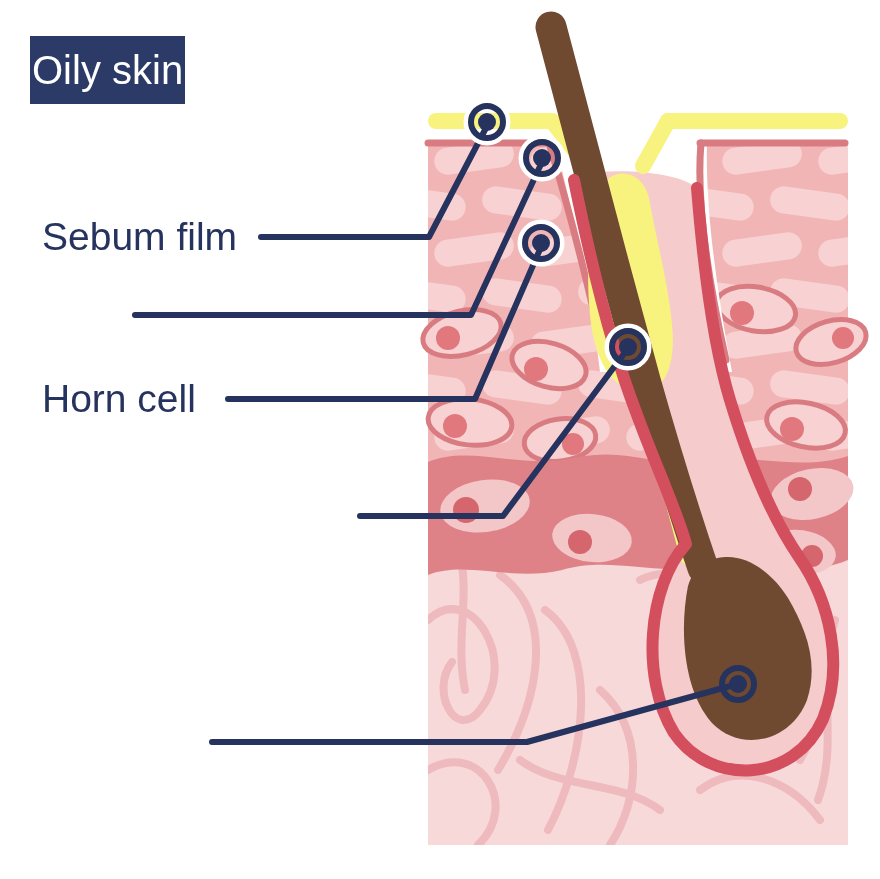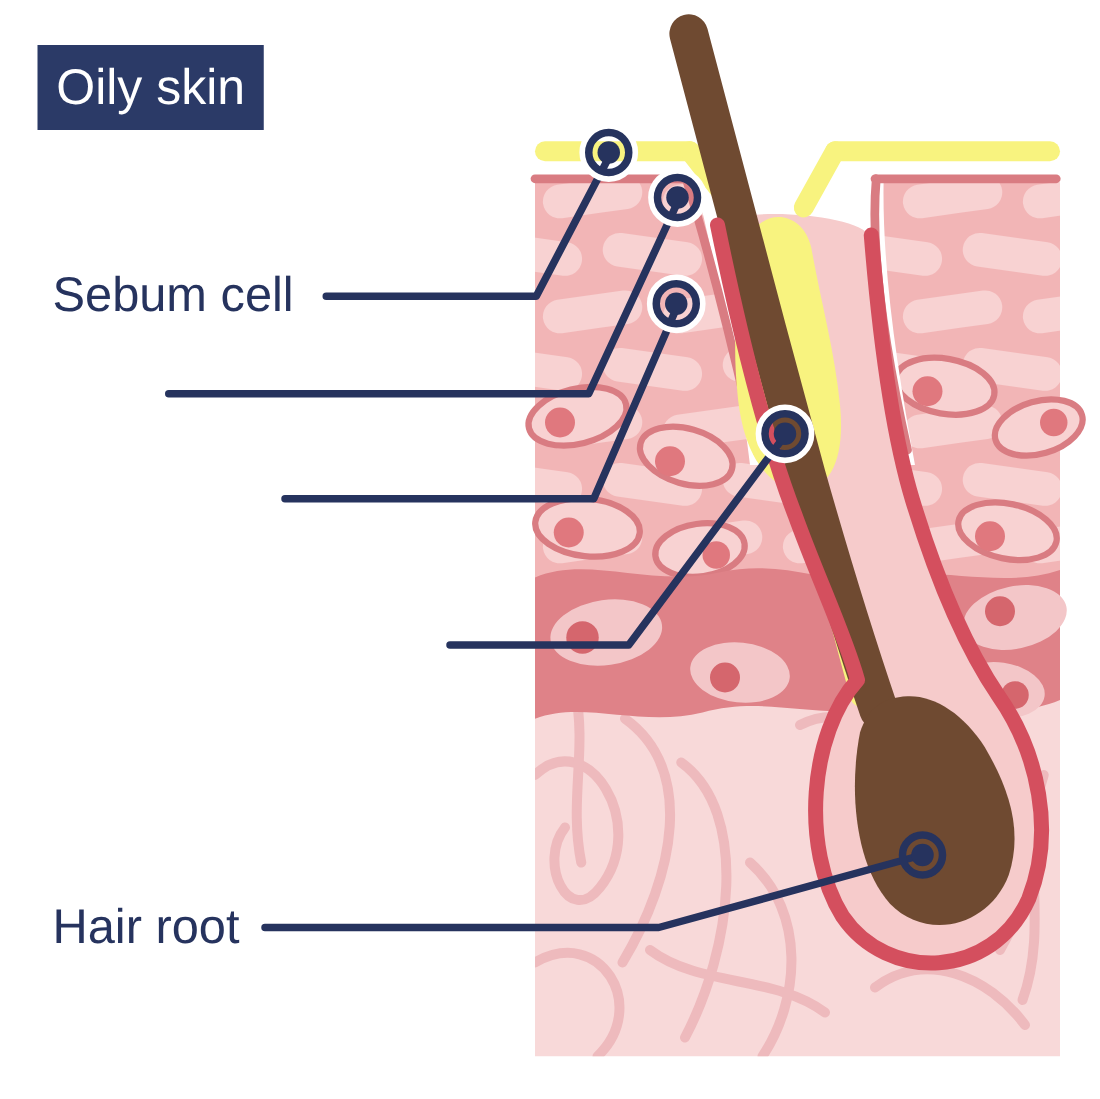--- a/index.html
+++ b/index.html
@@ -5,21 +5,21 @@
   :root{
     --navy:#26335e; --titlebg:#2b3a67; --yellow:#f8f37f; --wall:#d44f5e;
     --inner:#f6cbcb; --hair:#6f4a31; --epi:#f2b5b6; --pill:#f8d2d2;
     --outline:#d97c82; --nucleus:#e0787e; --band:#df8288; --bandcell:#f3c6c8;
     --bandnucleus:#d5666d; --dermis:#f8d9d9; --fiber:#eebabd;
   }
   html,body{margin:0;padding:0;background:#ffffff;}
   .page{position:relative;width:880px;height:879px;background:#ffffff;overflow:hidden;
         font-family:"Liberation Sans", sans-serif;}
   .title-badge{position:absolute;left:30px;top:36px;height:68px;line-height:68px;
-        padding:0 15px;background:var(--titlebg);color:#ffffff;font-size:40px;}
+        padding:0 2px;background:var(--titlebg);color:#ffffff;font-size:40px;}
   .part-label{position:absolute;left:42px;height:52px;line-height:52px;
         color:var(--navy);font-size:39px;white-space:nowrap;}
   .lbl-sebum{top:211px;} .lbl-pore{top:289px;} .lbl-horn{top:373px;}
   .lbl-gland{top:490px;} .lbl-root{top:716px;}
   svg{position:absolute;left:0;top:0;}
   .f-epi{fill:var(--epi);} .f-pill{fill:var(--pill);}
   .cell{fill:var(--pill);stroke:var(--outline);stroke-width:5;}
   .f-nucleus{fill:var(--nucleus);}
   .f-band{fill:var(--band);} .f-bandcell{fill:var(--bandcell);} .f-bandnucleus{fill:var(--bandnucleus);}
   .f-dermis{fill:var(--dermis);}
@@ -184,16 +184,16 @@
         <circle class="m-dot" cx="628" cy="347" r="9"></circle>
     </g>
     <g>
       <circle class="m-ring" cx="738" cy="684" r="16"></circle>
         <circle class="m-dot" cx="738" cy="684" r="9"></circle>
     </g>
   </svg>
 
   <div class="title-badge">Oily skin</div>
 
-  <div class="part-label lbl-sebum">Sebum cell</div>
-  <div class="part-label lbl-root">Hair root</div>
+  <div class="part-label lbl-sebum">Sebum film</div>
+  <div class="part-label lbl-horn">Horn cell</div>
 
 </div>
 
 </body></html>

